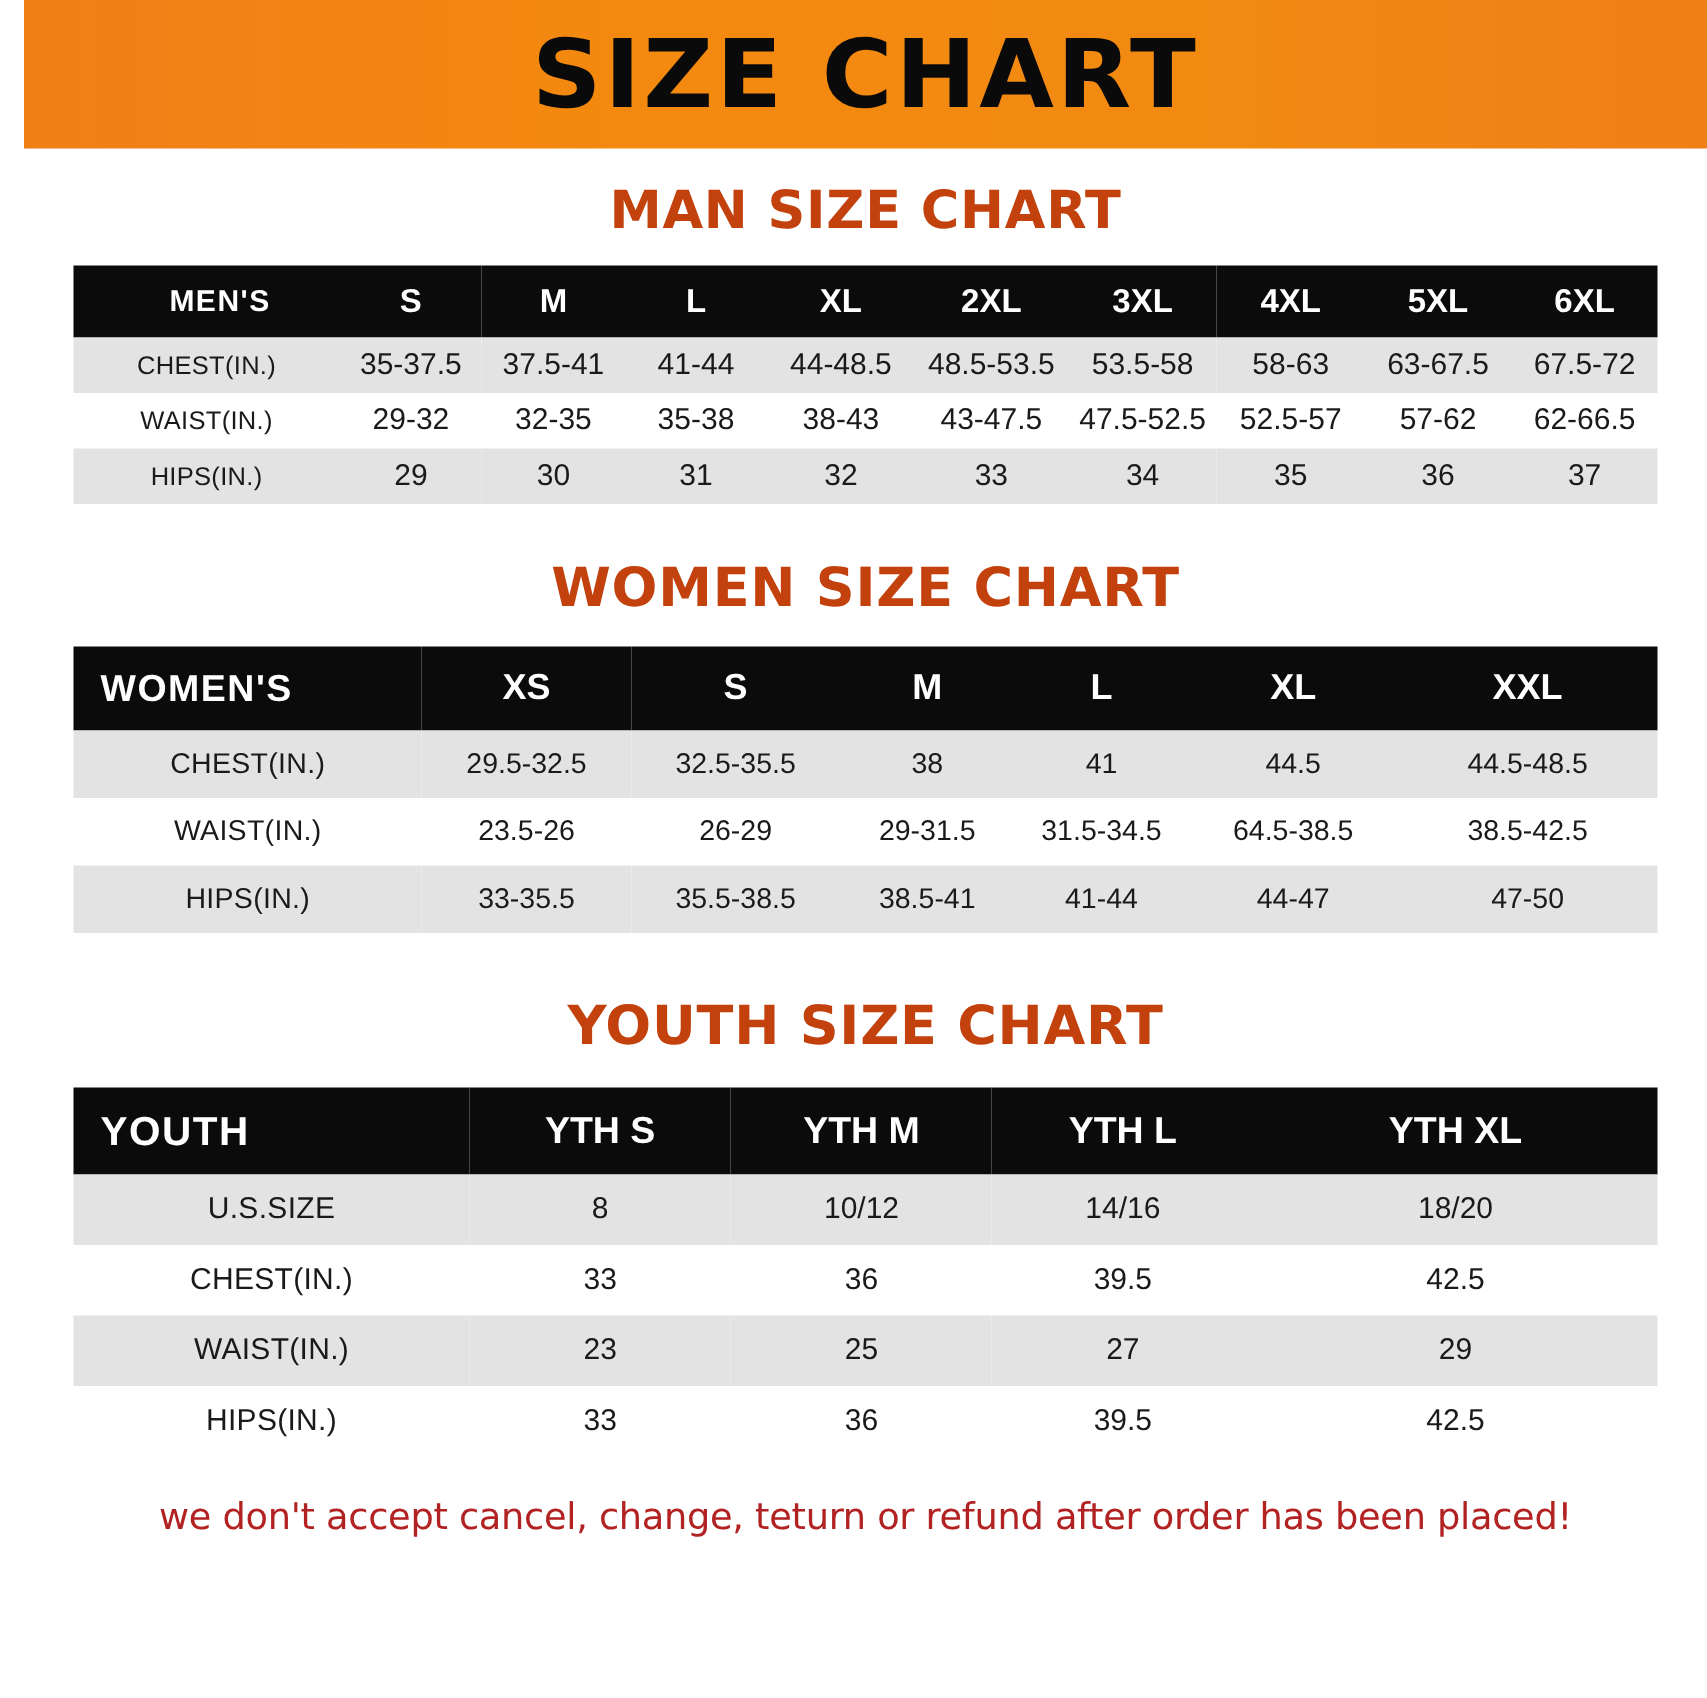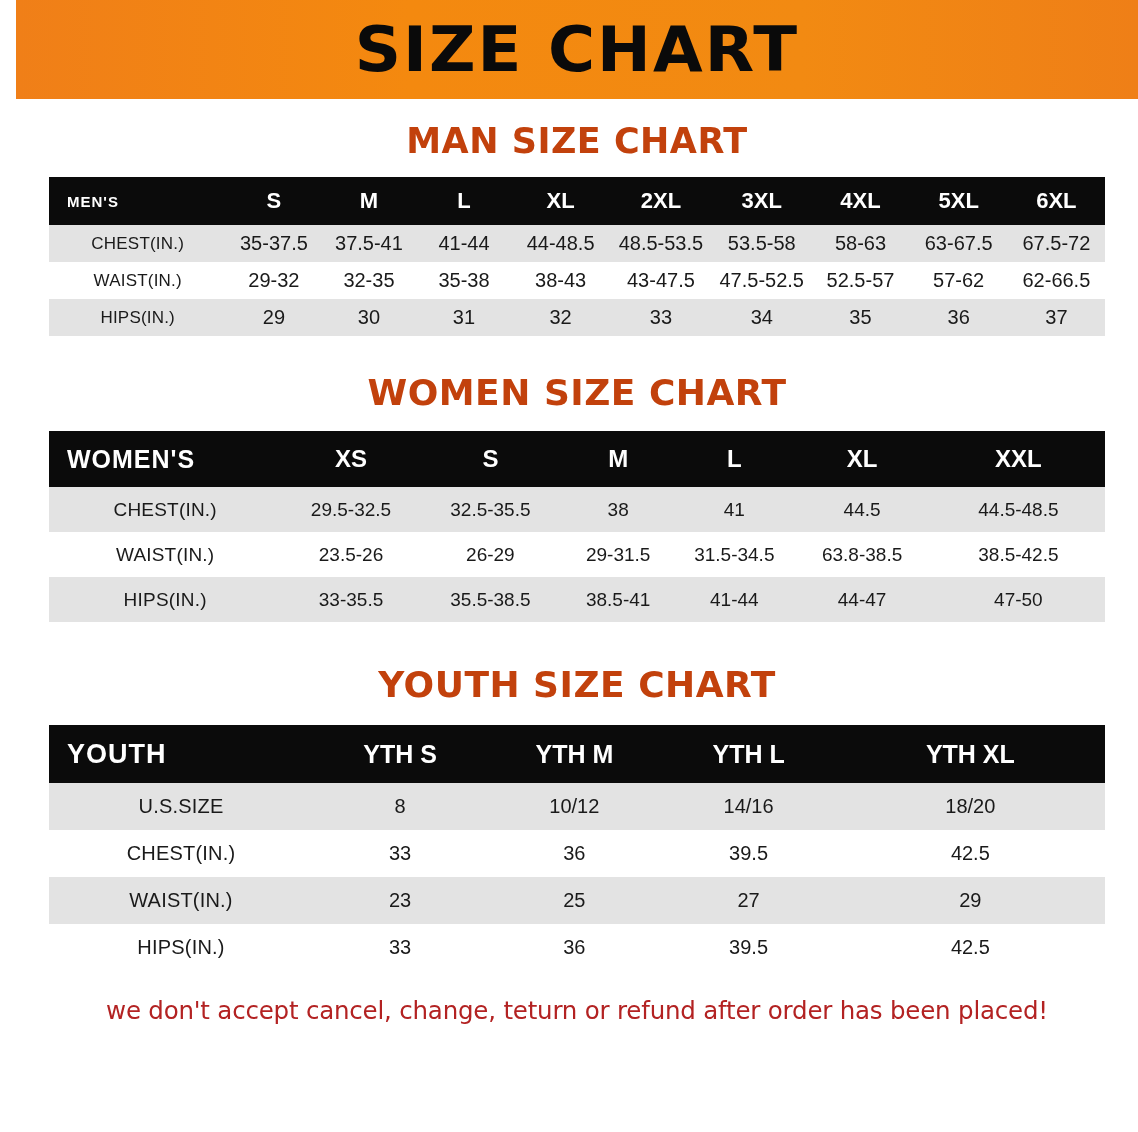--- a/index.html
+++ b/index.html
@@ -91,21 +91,21 @@
   table.size tbody tr.alt { background: #e3e3e3; }
   table.size tbody tr.plain { background: #ffffff; }
   table.size td.rowlabel {
     text-align: center;
     letter-spacing: 0.2px;
   }
 
   
   #men-wrap { width: 1056px; margin-top: 16px; }
   #men-table thead th { height: 48px; font-size: 22px; }
-  #men-table thead th.rowlabel { font-size: 15px; }
+  #men-table thead th.rowlabel { font-size: 20px; text-align: center; }
   #men-table tbody td { height: 35px; font-size: 20px; }
   #men-table tbody td.rowlabel { font-size: 17px; }
 
   
   #women-wrap { width: 1056px; margin-top: 18px; }
   #women-table thead th { height: 56px; font-size: 24px; }
   #women-table thead th.rowlabel { font-size: 25px; }
   #women-table tbody td { height: 43px; font-size: 19px; }
 
   
@@ -237,21 +237,21 @@
           <td>41</td>
           <td>44.5</td>
           <td>44.5-48.5</td>
         </tr>
         <tr class="plain">
           <td class="rowlabel">WAIST(IN.)</td>
           <td>23.5-26</td>
           <td>26-29</td>
           <td>29-31.5</td>
           <td>31.5-34.5</td>
-          <td>63.8-38.5</td>
+          <td>64.5-38.5</td>
           <td>38.5-42.5</td>
         </tr>
         <tr class="alt">
           <td class="rowlabel">HIPS(IN.)</td>
           <td>33-35.5</td>
           <td>35.5-38.5</td>
           <td>38.5-41</td>
           <td>41-44</td>
           <td>44-47</td>
           <td>47-50</td>

